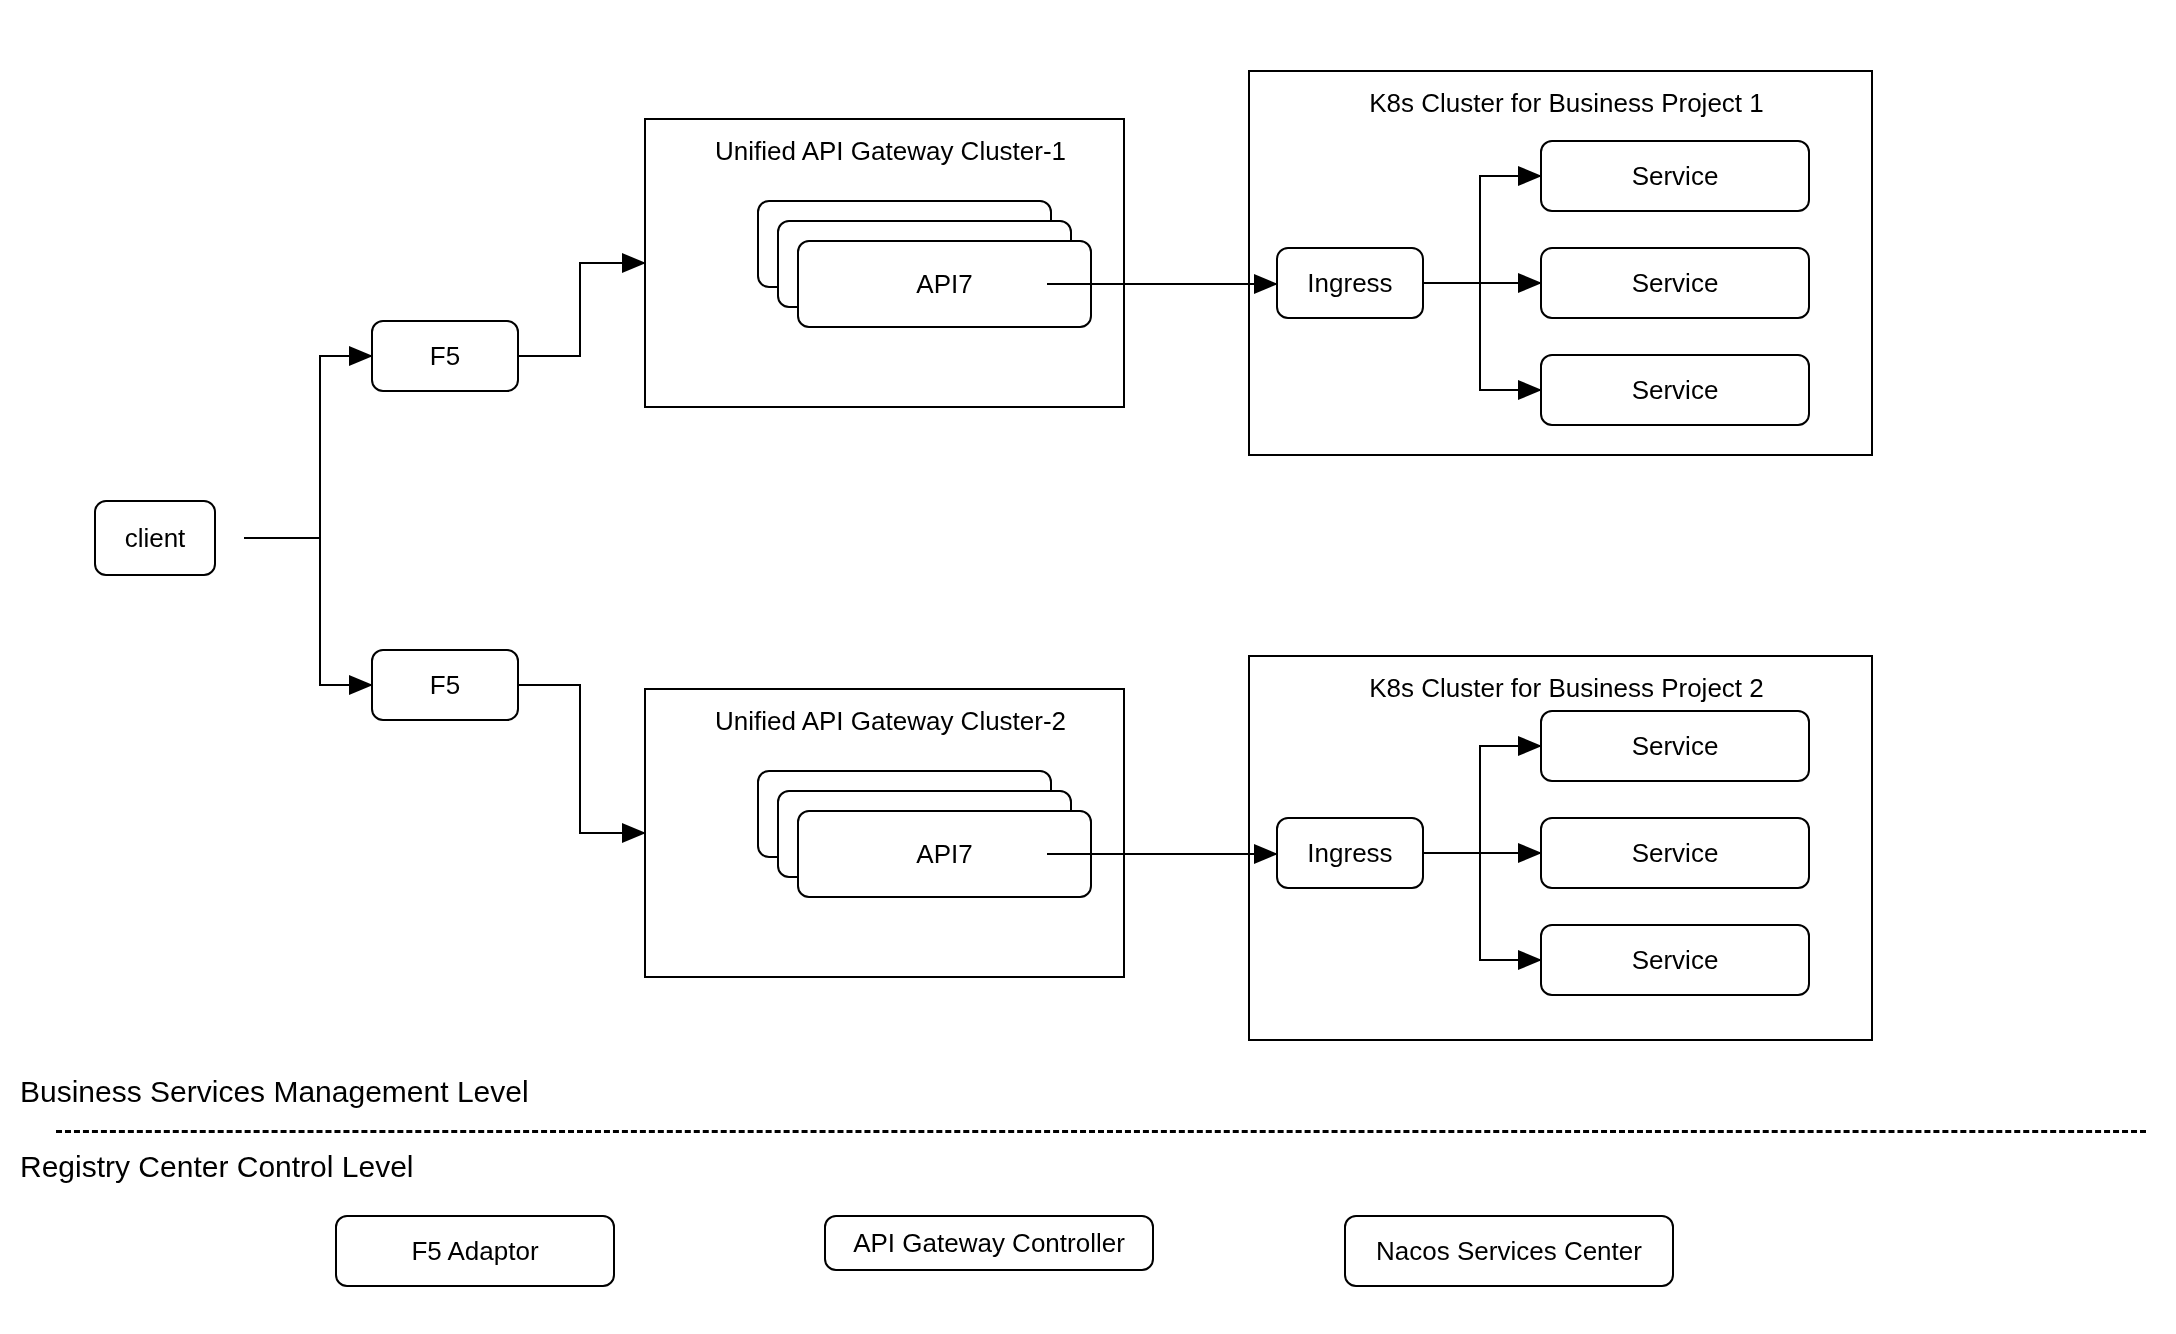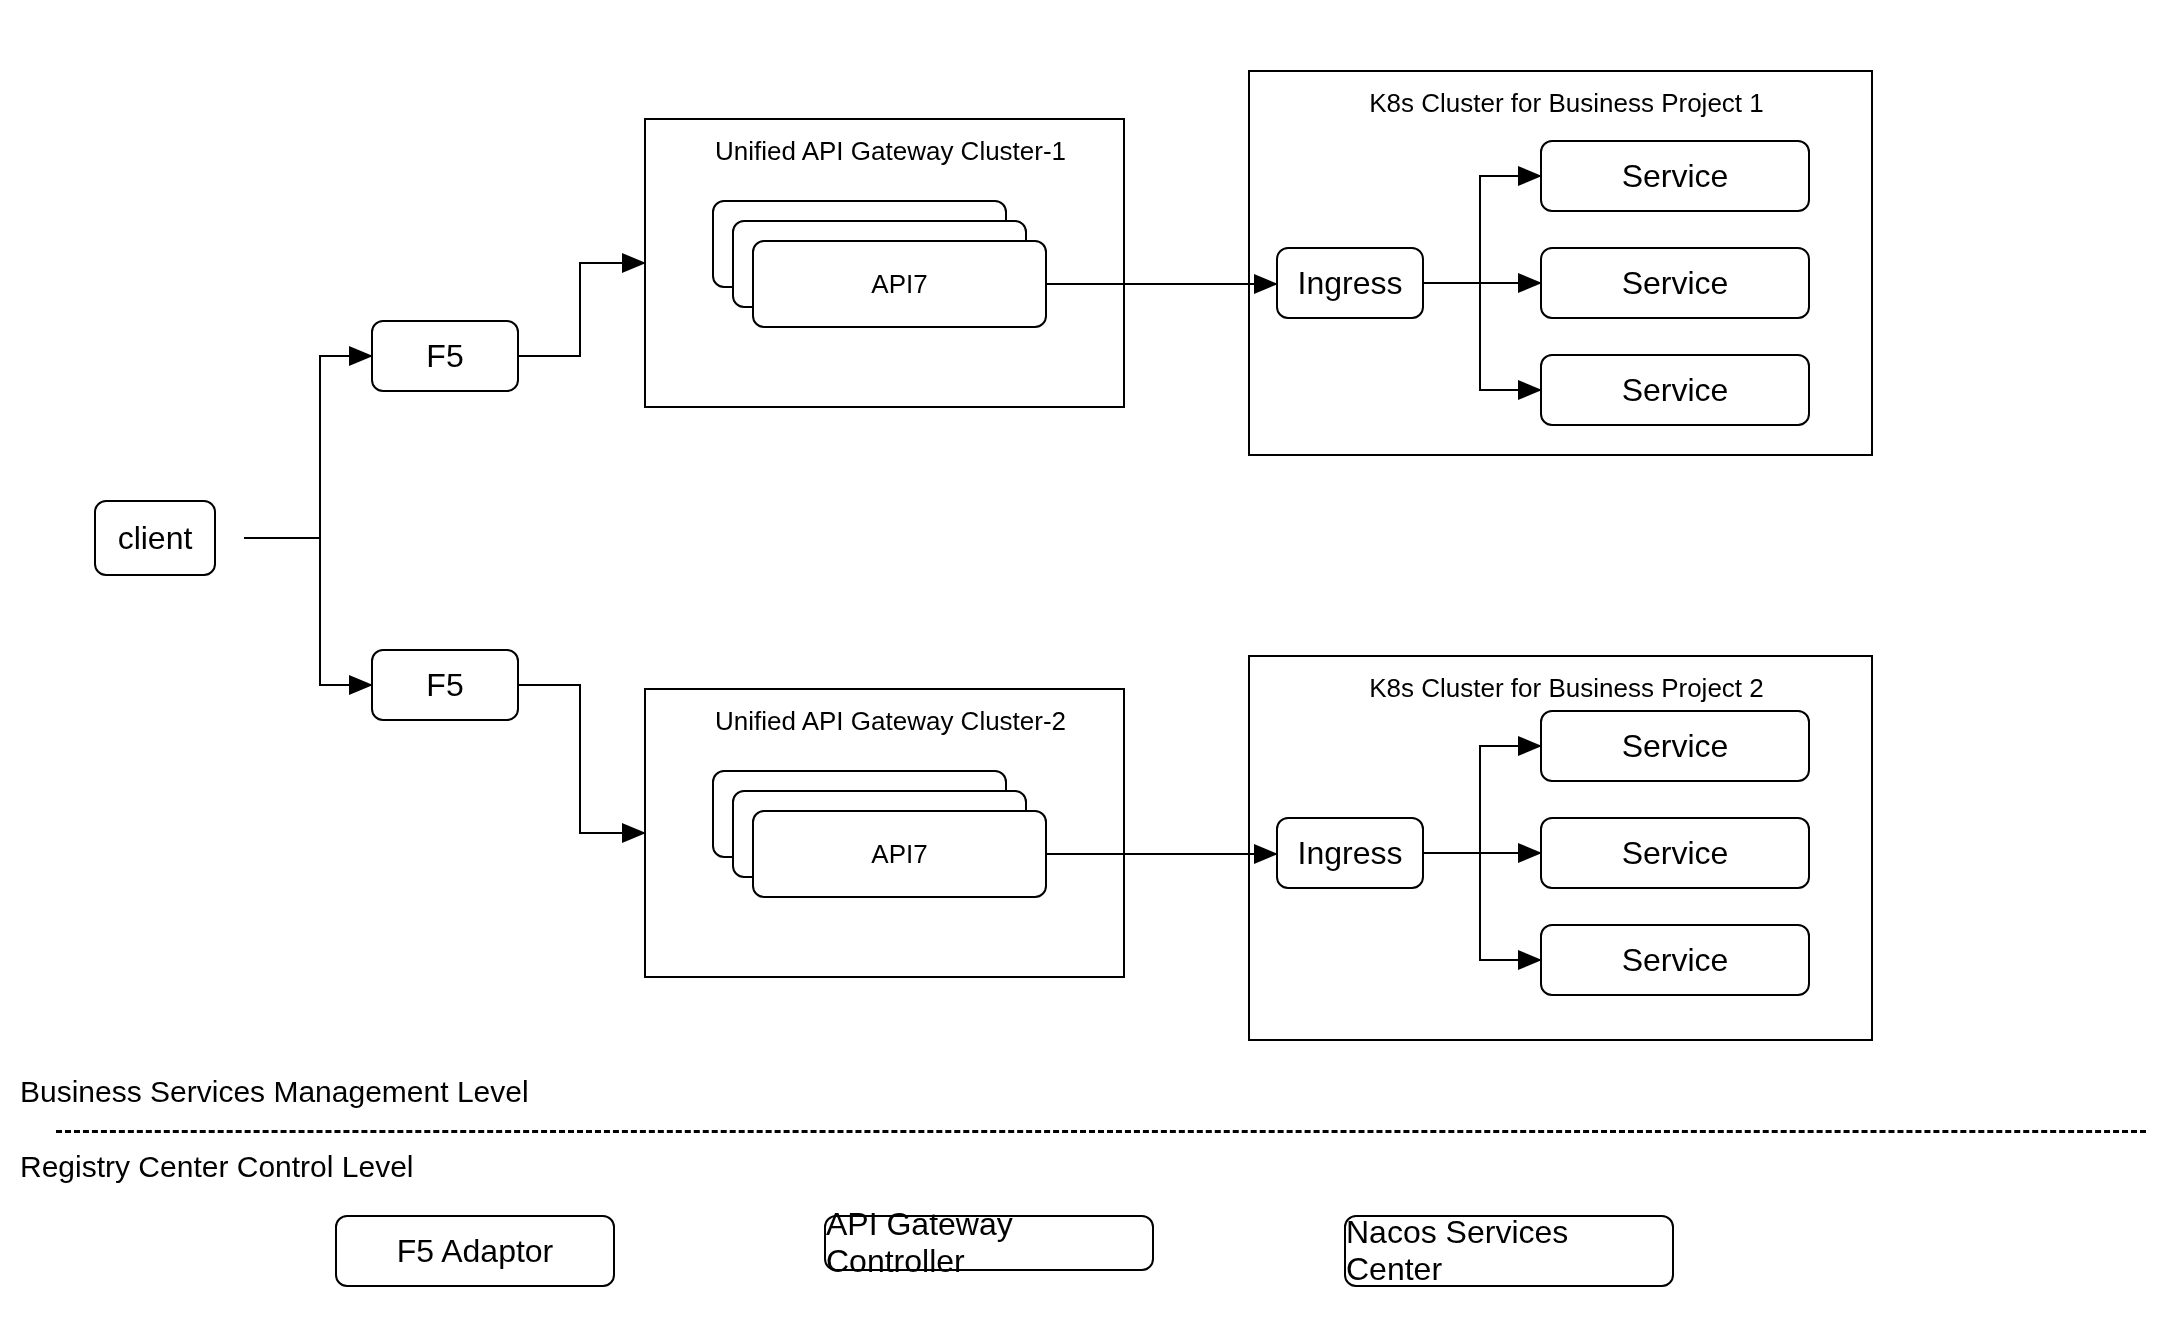--- a/index.html
+++ b/index.html
@@ -11,21 +11,21 @@
     position: relative;
     color: #000;
   }
   .node {
     position: absolute;
     border: 2px solid #000;
     border-radius: 12px;
     display: flex;
     align-items: center;
     justify-content: center;
-    font-size: 32px;
+    font-size: 26px;
     background: #fff;
   }
   .container-box {
     position: absolute;
     border: 2px solid #000;
     background: #fff;
   }
   .container-title {
     text-align: center;
     font-size: 26px;
@@ -36,20 +36,21 @@
   }
   .stack-card {
     position: absolute;
     border: 2px solid #000;
     border-radius: 12px;
     background: #fff;
     display: flex;
     align-items: center;
     justify-content: center;
     font-size: 26px;
+    margin-left: 45px;
   }
   .section-label {
     position: absolute;
     font-size: 30px;
     font-weight: 500;
   }
   .dashed-divider {
     position: absolute;
     border-top: 3px dashed #000;
   }

